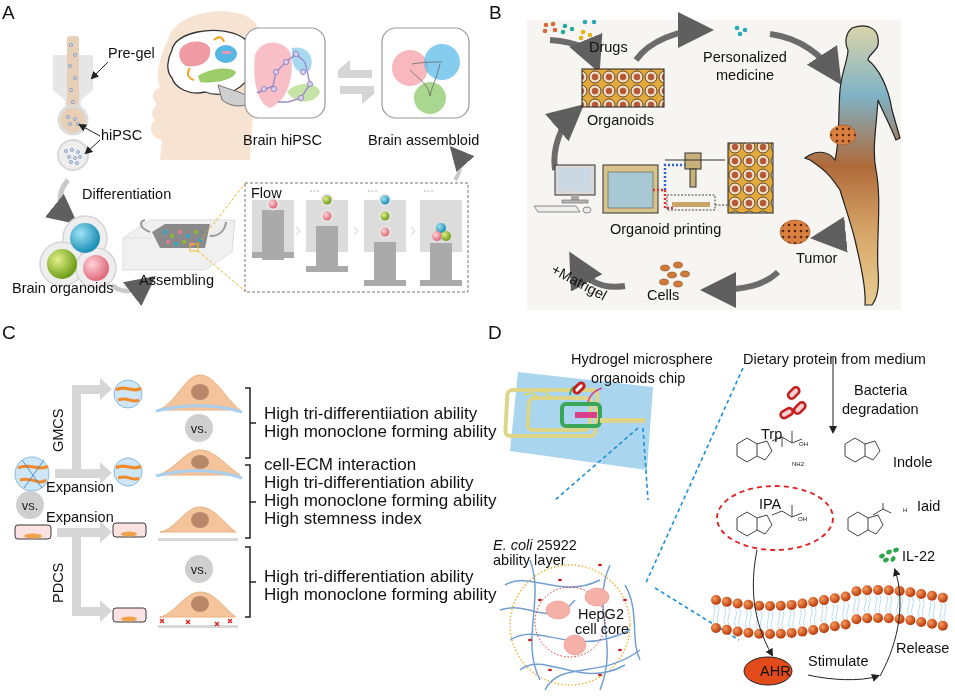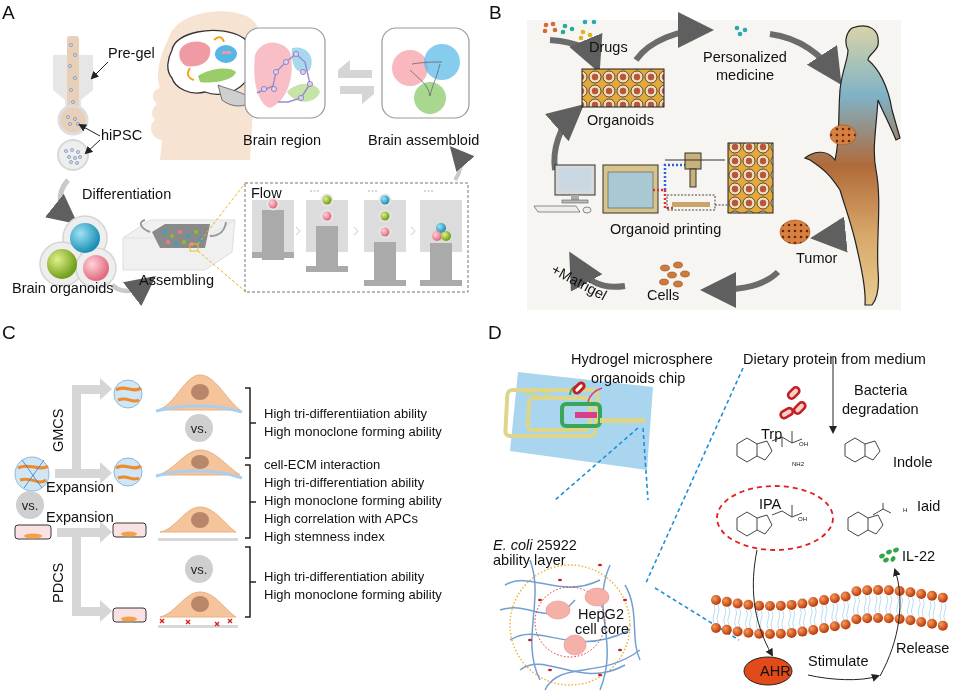--- a/index.html
+++ b/index.html
@@ -1,20 +1,20 @@
 <!DOCTYPE html>
 <html><head>
 <meta charset="utf-8">
 <style>
   html,body{margin:0;padding:0;background:#fff;}
   body{width:955px;height:696px;position:relative;overflow:hidden;font-family:"Liberation Sans",sans-serif;color:#111;}
   .lbl{position:absolute;font-family:"Liberation Sans",sans-serif;font-size:14.5px;color:#111;white-space:nowrap;line-height:1;}
   .panel-letter{position:absolute;font-family:"Liberation Sans",sans-serif;font-size:19px;color:#111;line-height:1;}
   svg{position:absolute;left:0;top:0;}
-  .ctext{position:absolute;left:264px;font-size:13px;line-height:18px;white-space:nowrap;}
+  .ctext{position:absolute;left:264px;font-size:17px;line-height:18px;white-space:nowrap;}
   .vtext{position:absolute;font-size:14.5px;transform:rotate(-90deg);transform-origin:left top;white-space:nowrap;}
   .vsbadge{position:absolute;width:28px;height:28px;border-radius:50%;background:#cfcfcf;font-size:13px;display:flex;align-items:center;justify-content:center;color:#222;}
 </style>
 </head>
 <body>
 
 <svg width="955" height="696" viewBox="0 0 955 696">
   <defs>
     <radialGradient id="gBlue" cx="35%" cy="35%" r="65%">
         <stop offset="0" stop-color="#9fe3f5"></stop>
@@ -522,21 +522,21 @@
 <div class="panel-letter" style="left:2px;top:3px">A</div>
 <div class="panel-letter" style="left:489px;top:3px">B</div>
 <div class="panel-letter" style="left:2px;top:323px">C</div>
 <div class="panel-letter" style="left:488px;top:323px">D</div>
 
 <div class="lbl" style="left:108px;top:46px">Pre-gel</div>
 <div class="lbl" style="left:101px;top:128px">hiPSC</div>
 <div class="lbl" style="left:82px;top:187px">Differentiation</div>
 <div class="lbl" style="left:12px;top:281px">Brain organoids</div>
 <div class="lbl" style="left:139px;top:273px">Assembling</div>
-<div class="lbl" style="left:243px;top:133px">Brain region</div>
+<div class="lbl" style="left:243px;top:133px">Brain hiPSC</div>
 <div class="lbl" style="left:368px;top:133px">Brain assembloid</div>
 <div class="lbl" style="left:251px;top:186px">Flow</div>
 
 <div class="lbl" style="left:589px;top:40px">Drugs</div>
 <div class="lbl" style="left:703px;top:50px">Personalized</div>
 <div class="lbl" style="left:716px;top:68px">medicine</div>
 <div class="lbl" style="left:587px;top:113px">Organoids</div>
 <div class="lbl" style="left:610px;top:222px">Organoid printing</div>
 <div class="lbl" style="left:796px;top:251px">Tumor</div>
 <div class="lbl" style="left:647px;top:288px">Cells</div>
@@ -551,21 +551,20 @@
 <div class="vsbadge" style="left:185px;top:555px">vs.</div>
 
 <div class="ctext" style="top:405px">
   <div>High tri-differentiiation ability</div>
   <div>High monoclone forming ability</div>
 </div>
 <div class="ctext" style="top:456px">
   <div>cell-ECM interaction</div>
   <div>High tri-differentiation ability</div>
   <div>High monoclone forming ability</div>
-  <div>High correlation with APCs</div>
   <div>High stemness index</div>
 </div>
 <div class="ctext" style="top:568px">
   <div>High tri-differentiation ability</div>
   <div>High monoclone forming ability</div>
 </div>
 
 <div class="lbl" style="left:571px;top:352px">Hydrogel microsphere</div>
 <div class="lbl" style="left:591px;top:371px">organoids chip</div>
 <div class="lbl" style="left:743px;top:352px">Dietary protein from medium</div>

